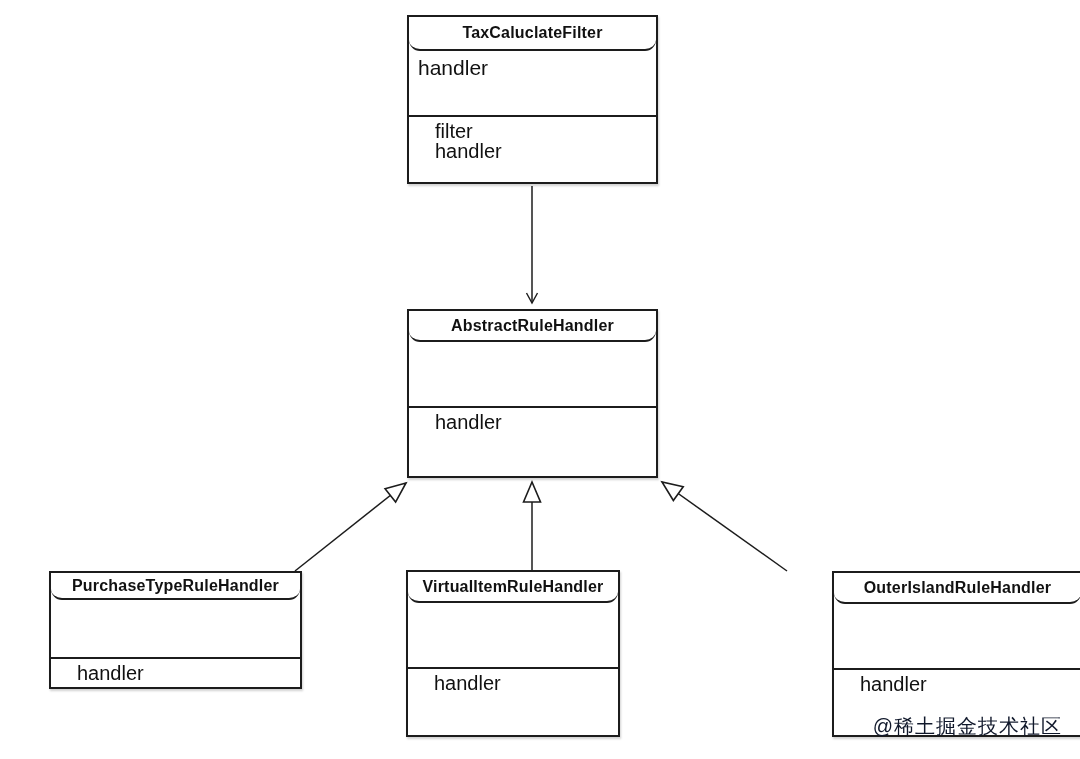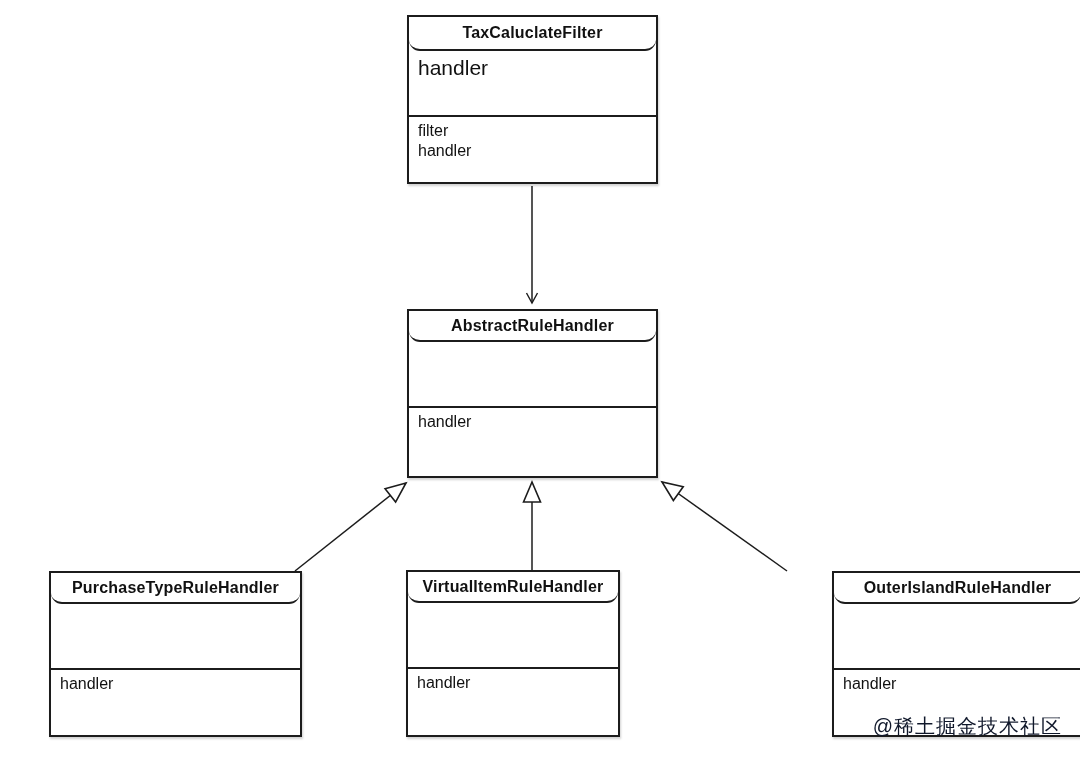--- a/index.html
+++ b/index.html
@@ -50,22 +50,22 @@
     box-sizing: border-box;
     height: 66px;
     border-bottom: 2px solid #1c1c1c;
     padding: 4px 9px;
     font-size: 21px;
     line-height: 25px;
   }
   .sec-methods {
     box-sizing: border-box;
     flex: 1;
-    padding: 4px 9px;
-    font-size: 16px;
+    padding: 4px 26px;
+    font-size: 20px;
     line-height: 20px;
   }
   .sec-title.tall { height: 34px; }
   .watermark {
     position: absolute;
     top: 713px;
     right: 18px;
     font-size: 20px;
     letter-spacing: 1px;
     color: #0f172a;
@@ -105,21 +105,21 @@
   </div>
 
   <div class="class-box" style="left:407px; top:309px; width:251px; height:169px;">
     <div class="sec-title">AbstractRuleHandler</div>
     <div class="sec-attrs"></div>
     <div class="sec-methods">
       <div>handler</div>
     </div>
   </div>
 
-  <div class="class-box" style="left:49px; top:571px; width:253px; height:166px;">
+  <div class="class-box" style="left:49px; top:571px; width:253px; height:118px;">
     <div class="sec-title">PurchaseTypeRuleHandler</div>
     <div class="sec-attrs"></div>
     <div class="sec-methods">
       <div>handler</div>
     </div>
   </div>
 
   <div class="class-box" style="left:406px; top:570px; width:214px; height:167px;">
     <div class="sec-title">VirtualItemRuleHandler</div>
     <div class="sec-attrs"></div>

